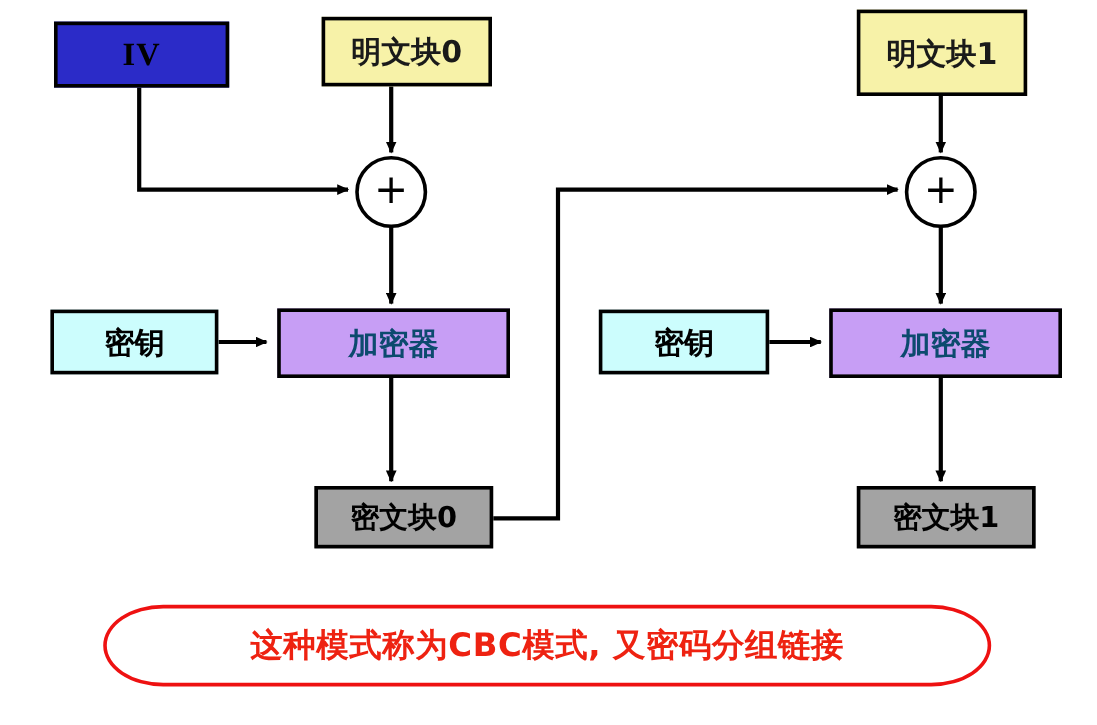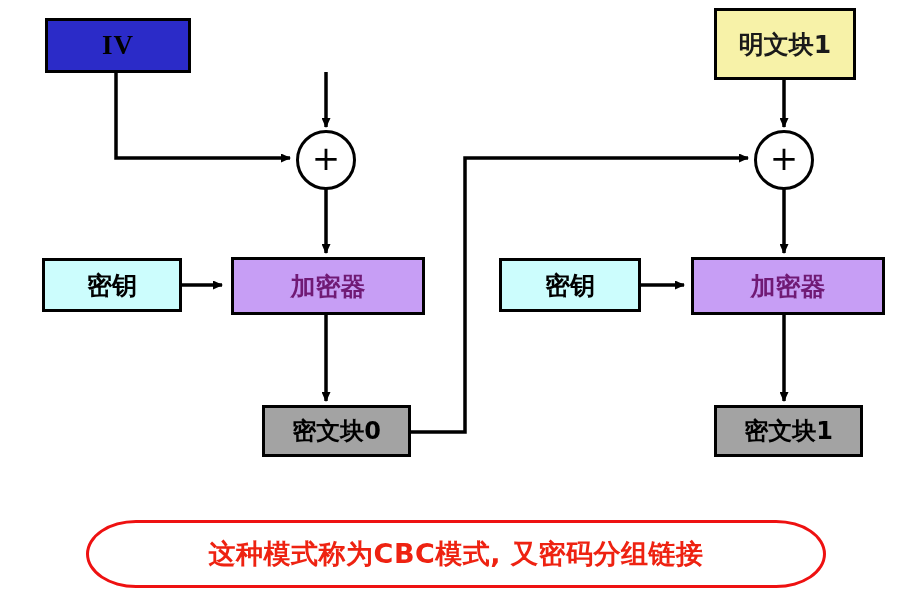--- a/index.html
+++ b/index.html
@@ -61,21 +61,21 @@
   }
   .key-box {
     background: #ccfdfd;
     color: #000000;
     font-family: "DejaVu Sans", "Liberation Sans", sans-serif;
     font-weight: bold;
     font-size: 25px;
   }
   .cipher-node-box {
     background: #c79ef5;
-    color: #701a75;
+    color: #0c4a6e;
     font-family: "DejaVu Sans", "Liberation Sans", sans-serif;
     font-weight: bold;
     font-size: 25px;
   }
   .out-box {
     background: #a3a3a3;
     color: #000000;
     font-family: "DejaVu Sans", "Liberation Sans", sans-serif;
     font-weight: bold;
     font-size: 24px;
@@ -168,20 +168,23 @@
 
     <g>
       <path d="M784,315 L784,401" stroke="#000000" stroke-width="3.5" fill="none" marker-end="url(#arrow)"></path>
     </g>
   </svg>
 
   <div class="node iv-box" style="left:45px; top:18px; width:146px; height:55px;">
     <span class="node-label">IV</span>
   </div>
 
+  <div class="node plain-box" style="left:268px; top:14px; width:142px; height:58px;">
+    <span class="node-label">明文块0</span>
+  </div>
 
   <div class="node plain-box" style="left:714px; top:8px; width:142px; height:72px;">
     <span class="node-label">明文块1</span>
   </div>
 
   <div class="xor" style="left:296px; top:130px; width:60px; height:60px;">
     <span>+</span>
   </div>
 
   <div class="xor" style="left:754px; top:130px; width:60px; height:60px;">
@@ -205,17 +208,17 @@
   </div>
 
   <div class="node out-box" style="left:262px; top:405px; width:149px; height:52px;">
     <span class="node-label">密文块0</span>
   </div>
 
   <div class="node out-box" style="left:714px; top:405px; width:149px; height:52px;">
     <span class="node-label">密文块1</span>
   </div>
 
-  <div class="caption-capsule" style="left:86px; top:520px; width:740px; height:68px;">
+  <div class="caption-capsule" style="left:86px; top:504px; width:740px; height:68px;">
     <span class="caption-text">这种模式称为CBC模式, 又密码分组链接</span>
   </div>
 
 </div>
 
 </body></html>

